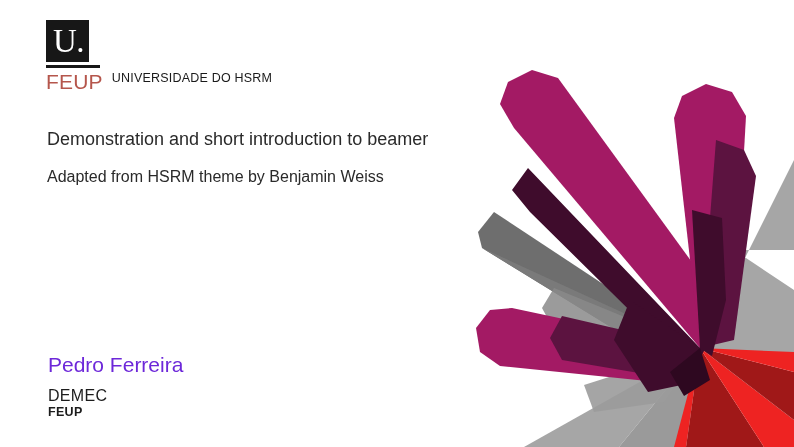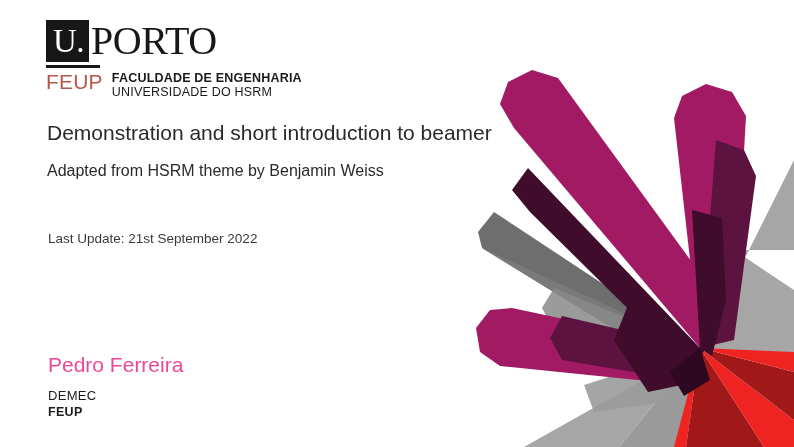--- a/index.html
+++ b/index.html
@@ -111,25 +111,25 @@
   }
   .title-main {
     font-size: 35px;
     font-weight: 400;
     color: #1c1c1c;
     letter-spacing: 0.4px;
     line-height: 40px;
     white-space: nowrap;
   }
   .title-sub {
-    font-size: 21px;
+    font-size: 18px;
     font-weight: 400;
     color: #2a2a2a;
     line-height: 26px;
-    margin-top: 0;
+    margin-top: 6px;
     white-space: nowrap;
   }
   .title-sub2 {
     font-size: 16px;
     font-weight: 400;
     color: #2a2a2a;
     line-height: 22px;
     margin-top: 14px;
     white-space: nowrap;
   }
@@ -144,25 +144,25 @@
 
   
   .author-block {
     position: absolute;
     left: 48px;
     top: 351px;
   }
   .author-name {
     font-size: 21px;
     font-weight: 400;
-    color: #ec4899;
+    color: #6d28d9;
     line-height: 27px;
   }
   .author-dept {
-    font-size: 13px;
+    font-size: 16px;
     font-weight: 400;
     color: #1c1c1c;
     line-height: 16px;
     margin-top: 10px;
     letter-spacing: 0.3px;
   }
   .author-inst {
     font-size: 12.5px;
     font-weight: 700;
     color: #1c1c1c;
@@ -218,38 +218,35 @@
 
         <polygon points="266,348 196,300 180,340 214,392 262,382" fill="#3f0c2c"></polygon>
         <polygon points="266,348 236,372 250,396 276,380" fill="#2e0820"></polygon>
       </g>
     </svg>
   </div>
 
   <div class="logo">
     <div class="logo-top">
       <span class="u-box">U.</span>
-      <span class="porto-word">PORTO</span>
     </div>
     <div class="logo-rule"></div>
     <div class="logo-bottom">
       <span class="feup-mark">FEUP</span>
       <span class="faculty-lines">
-        <div class="faculty-line1">FACULDADE DE ENGENHARIA</div>
         <div class="faculty-line2">UNIVERSIDADE DO HSRM</div>
       </span>
     </div>
   </div>
 
   <div class="titleblock">
     <div class="title-sub">Demonstration and short introduction to beamer</div>
     <div class="title-sub2">Adapted from HSRM theme by Benjamin Weiss</div>
   </div>
 
-  <div class="date-line">Last Update: 21st September 2022</div>
 
   <div class="author-block">
     <div class="author-name">Pedro Ferreira</div>
     <div class="author-dept">DEMEC</div>
     <div class="author-inst">FEUP</div>
   </div>
 
 </div>
 
 </body></html>

